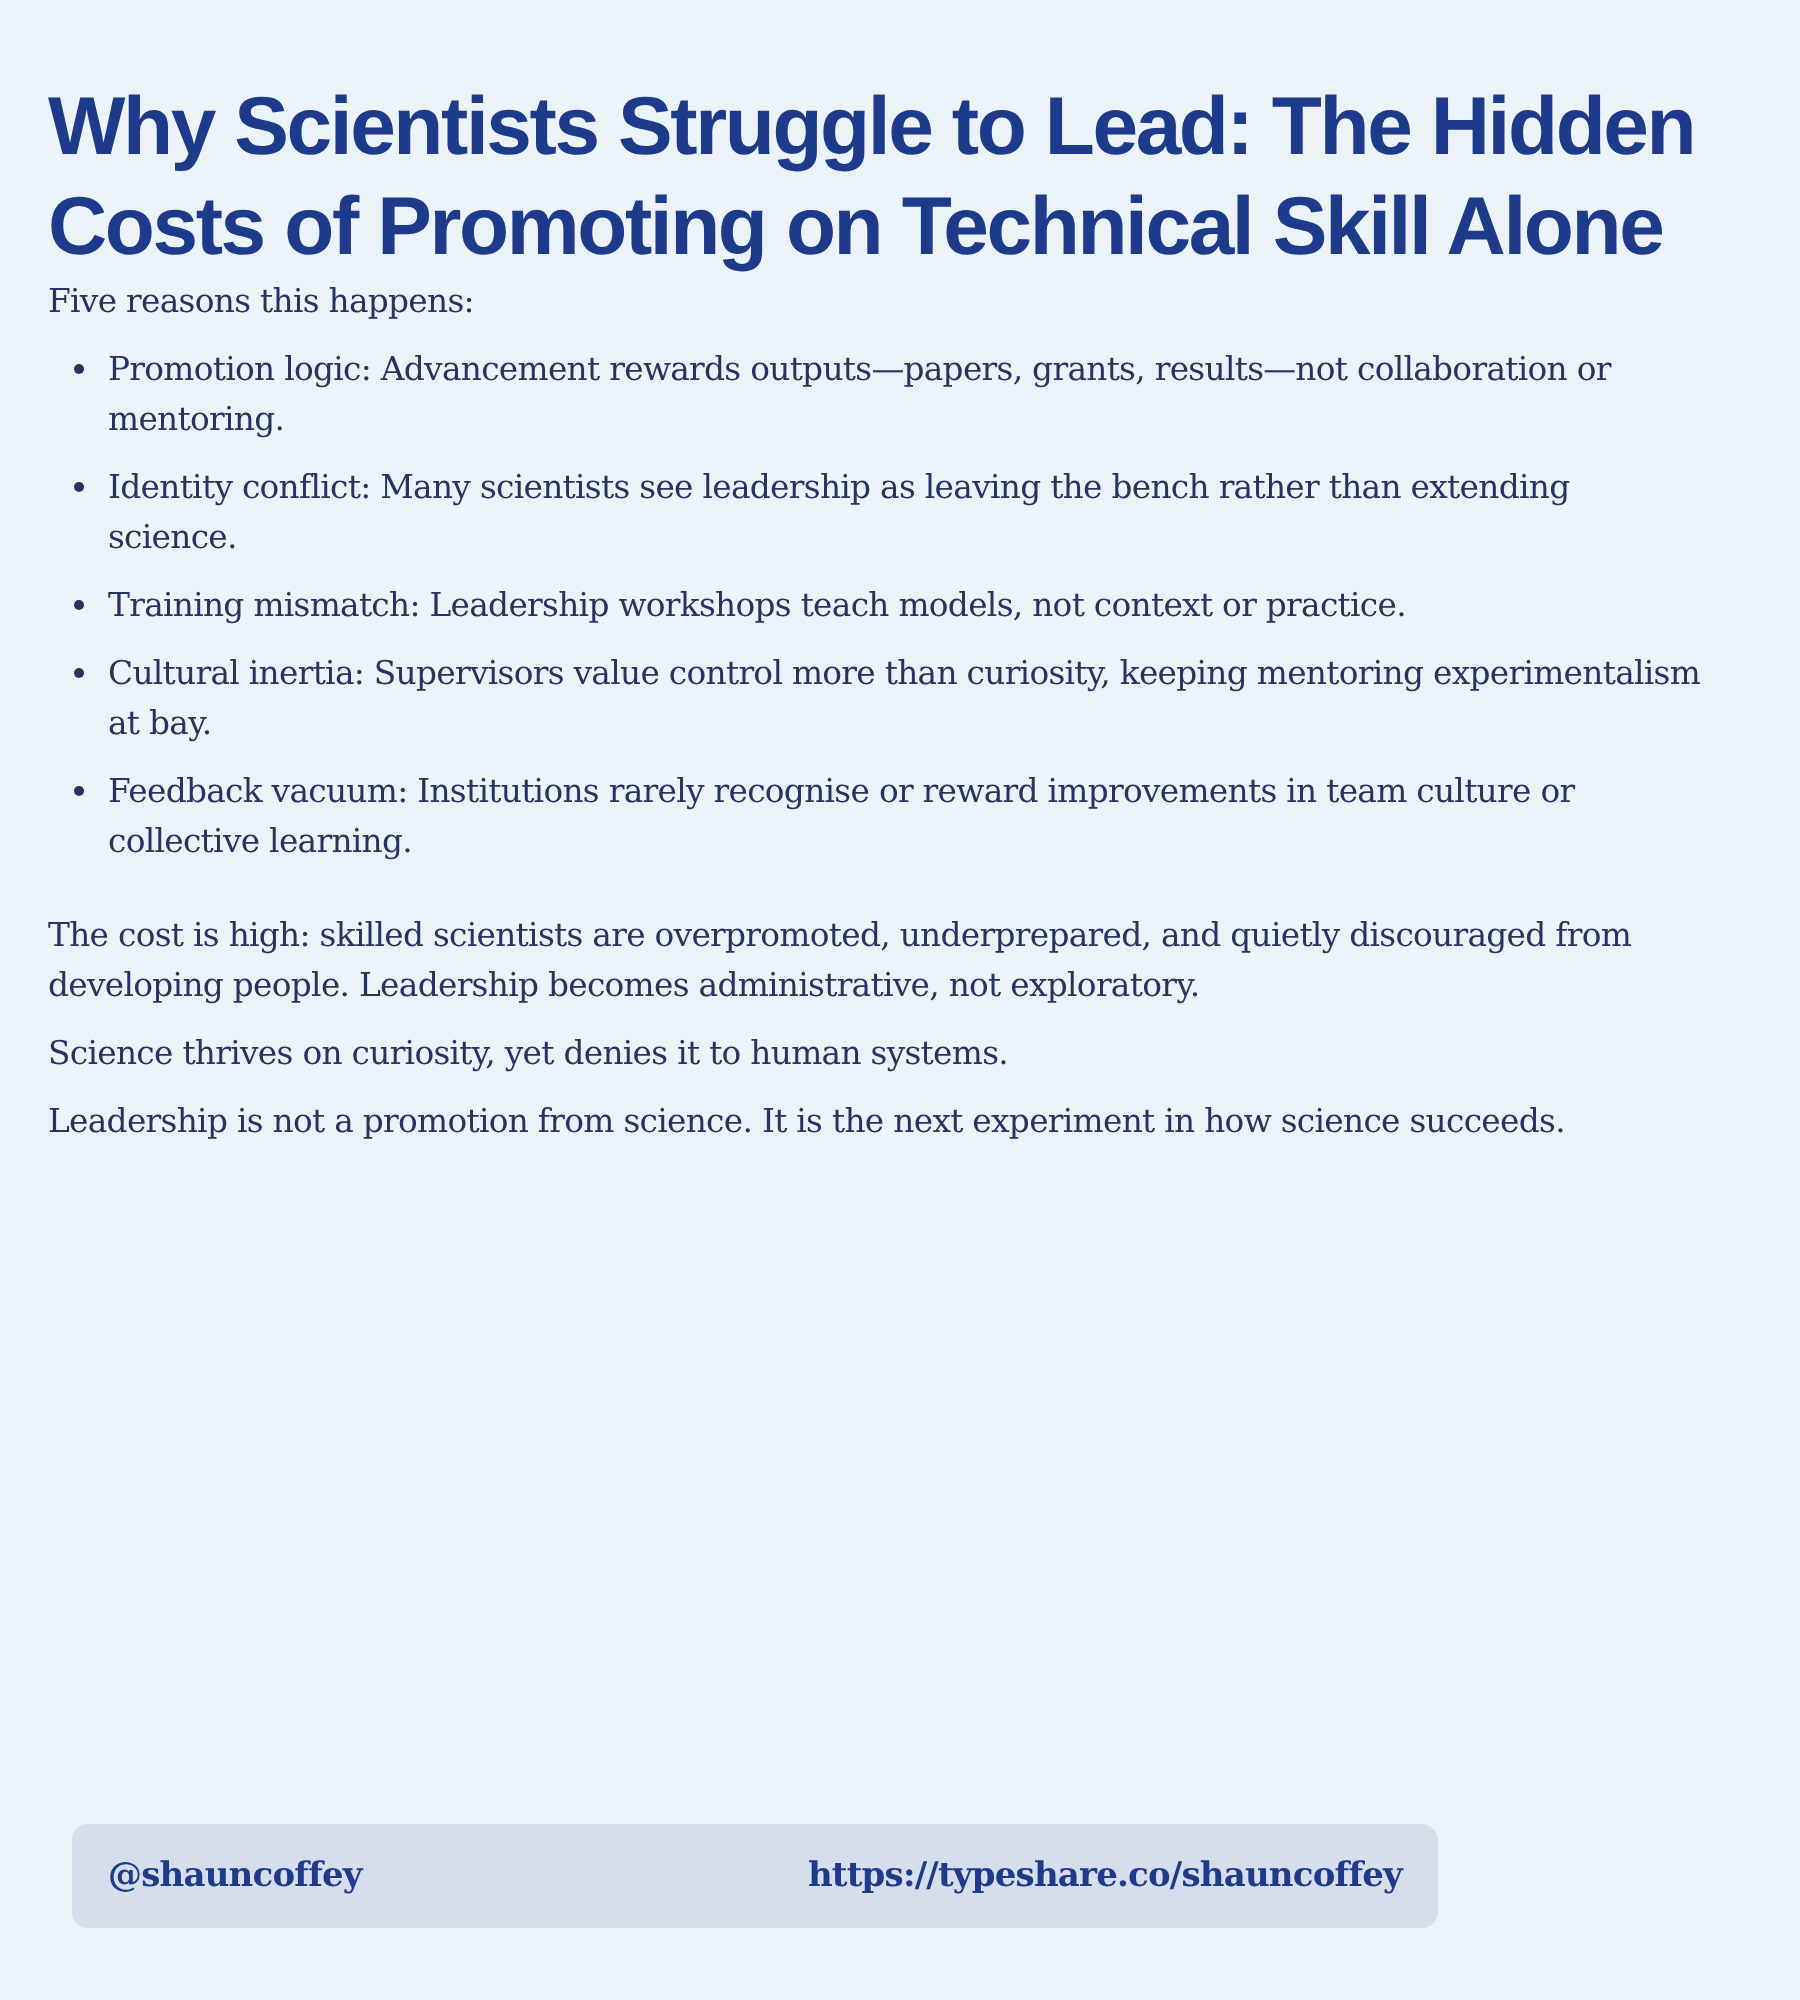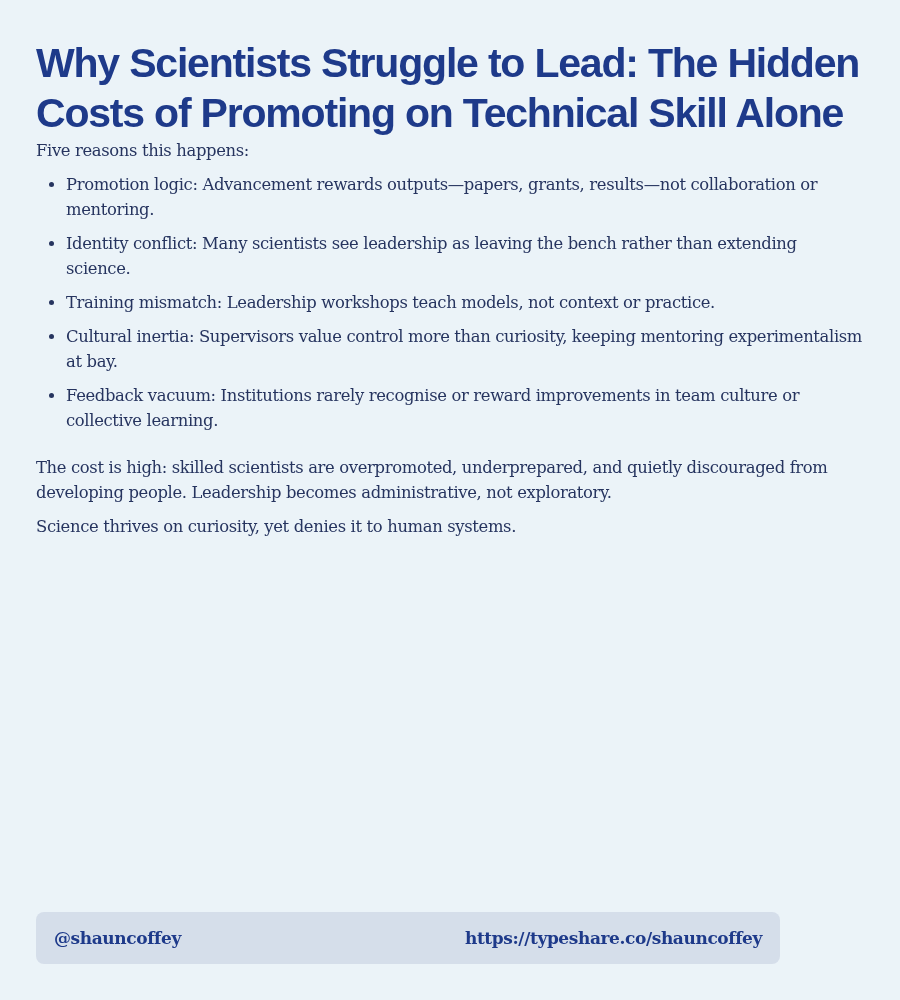--- a/index.html
+++ b/index.html
@@ -8,21 +8,21 @@
   }
   body {
     width: 900px;
     height: 1000px;
     background: #ebf3f8;
     overflow: hidden;
     position: relative;
   }
   .page {
     position: absolute;
-    left: 36px;
+    left: 24px;
     top: 38px;
     width: 828px;
   }
   .title {
     font-family: "Liberation Sans", sans-serif;
     font-weight: 700;
     font-size: 41px;
     line-height: 50px;
     letter-spacing: -1.2px;
     color: #1e3a8a;
@@ -57,21 +57,21 @@
     margin: 0 0 9px 0;
     padding-left: 0;
   }
   .body-text li::marker {
     color: #26345f;
   }
   .footer {
     position: absolute;
     left: 36px;
     top: 912px;
-    width: 744px;
+    width: 683px;
     height: 52px;
     background: #d5deea;
     border-radius: 8px;
     display: flex;
     align-items: center;
     justify-content: space-between;
     padding: 0 18px;
     box-sizing: border-box;
   }
   .footer span {
@@ -92,19 +92,20 @@
     <p>Five reasons this happens:</p>
     <ul>
       <li>Promotion logic: Advancement rewards outputs—papers, grants, results—not collaboration or mentoring.</li>
       <li>Identity conflict: Many scientists see leadership as leaving the bench rather than extending science.</li>
       <li>Training mismatch: Leadership workshops teach models, not context or practice.</li>
       <li>Cultural inertia: Supervisors value control more than curiosity, keeping mentoring experimentalism at bay.</li>
       <li>Feedback vacuum: Institutions rarely recognise or reward improvements in team culture or collective learning.</li>
     </ul>
     <p>The cost is high: skilled scientists are overpromoted, underprepared, and quietly discouraged from developing people. Leadership becomes administrative, not exploratory.</p>
     <p>Science thrives on curiosity, yet denies it to human systems.</p>
+    <p>Leadership is not a promotion from science. It is the next experiment in how science succeeds.</p>
   </div>
 </div>
 
 <div class="footer">
   <span>@shauncoffey</span>
   <span>https://typeshare.co/shauncoffey</span>
 </div>
 
 </body></html>

